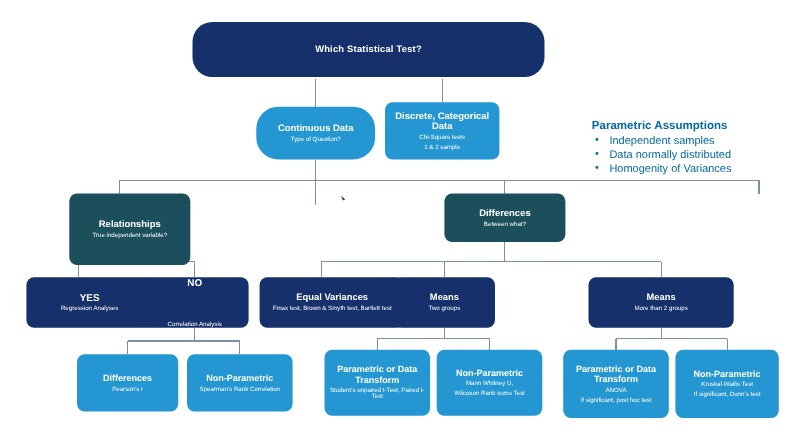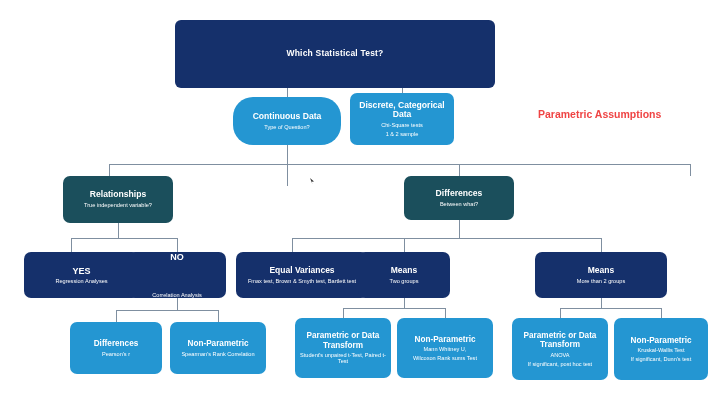--- a/index.html
+++ b/index.html
@@ -26,29 +26,29 @@
     line-height:1.12;
     overflow:hidden;
   }
   .node .ttl{font-weight:bold;display:block;}
   .node .sub{display:block;font-weight:normal;}
   .navy{background:#15306b;}
   .teal{background:#1b4f5c;}
   .lblue{background:#2496d2;}
 
   .title-box{
-    left:175px;top:20px;width:320px;height:68px;
-    border-radius:6px;
+    left:175px;top:20px;width:320px;height:50px;
+    border-radius:18px;
     background:#15306b;
   }
   .title-box .ttl{font-size:21px;letter-spacing:.2px;}
 
   .n-continuous{left:233px;top:97px;width:108px;height:48px;border-radius:20px;}
   .n-discrete  {left:350px;top:93px;width:104px;height:52px;justify-content:center;}
-  .n-relationships{left:63px;top:176px;width:110px;height:47px;}
+  .n-relationships{left:63px;top:176px;width:110px;height:65px;}
   .n-differences  {left:404px;top:176px;width:110px;height:44px;}
   .n-yes{left:24px;top:252px;width:115px;height:46px;justify-content:center;}
   .n-no {left:128px;top:252px;width:98px;height:46px;gap:28px;}
   .n-eqvar{left:236px;top:252px;width:132px;height:46px;}
   .n-means2{left:358px;top:252px;width:92px;height:46px;}
   .n-meansn{left:535px;top:252px;width:132px;height:46px;}
 
   .n-param-rel  {left:70px;top:322px;width:92px;height:52px;}
   .n-nonparam-rel{left:170px;top:322px;width:96px;height:52px;}
   .n-param-2    {left:295px;top:318px;width:96px;height:60px;}
@@ -59,21 +59,21 @@
   .node .ttl{font-size:8.5px;}
   .node .sub{font-size:5.6px;margin-top:2.5px;}
   .n-continuous .ttl,.n-discrete .ttl,.n-relationships .ttl,.n-differences .ttl{font-size:8.6px;}
   .n-yes .ttl,.n-no .ttl{font-size:9px;}
   .n-param-rel .ttl,.n-nonparam-rel .ttl,.n-param-2 .ttl,.n-nonparam-2 .ttl,
   .n-param-n .ttl,.n-nonparam-n .ttl{font-size:8.2px;}
   .sub2{margin-top:2px;}
 
   .legend{
     position:absolute;left:538px;top:108px;width:180px;
-    color:#ef4444;
+    color:#0369a1;
   }
   .legend .lg-title{font-weight:bold;font-size:10.5px;margin-bottom:3px;}
   .legend ul{list-style:none;margin:0;padding:0;}
   .legend li{
     font-size:10px;margin:1.5px 0 1.5px 0;padding-left:16px;position:relative;
   }
   .legend li:before{
     content:"\2022";position:absolute;left:3px;top:-1px;font-size:10px;
   }
   .cursor{
@@ -205,16 +205,21 @@
   </div>
 
   <div class="node lblue n-nonparam-n">
     <span class="ttl">Non-Parametric</span>
     <span class="sub">Kruskal-Wallis Test</span>
     <span class="sub sub2">If significant, Dunn's test</span>
   </div>
 
   <div class="legend">
     <div class="lg-title">Parametric Assumptions</div>
+    <ul>
+      <li>Independent samples</li>
+      <li>Data normally distributed</li>
+      <li>Homogenity of Variances</li>
+    </ul>
   </div>
 
   <div class="cursor"></div>
 </div>
 
 </body></html>

